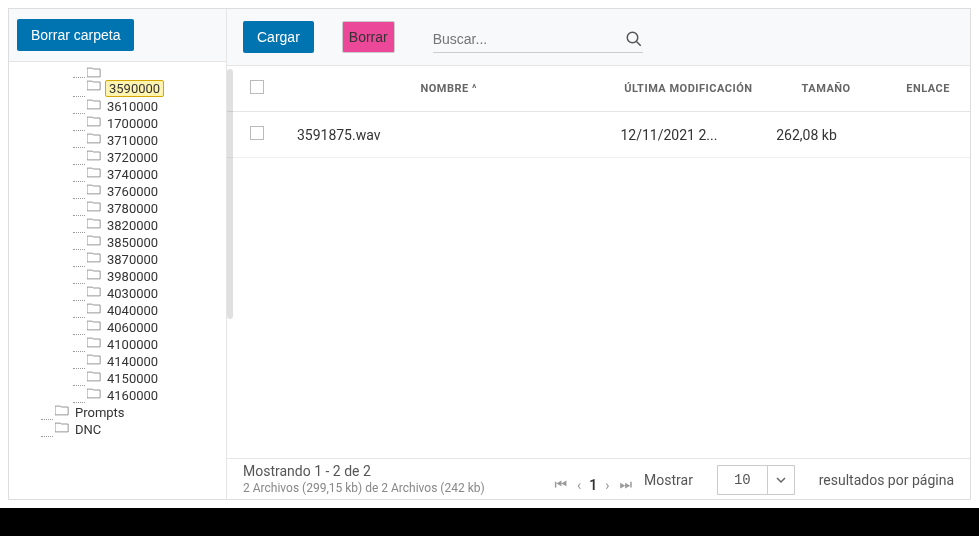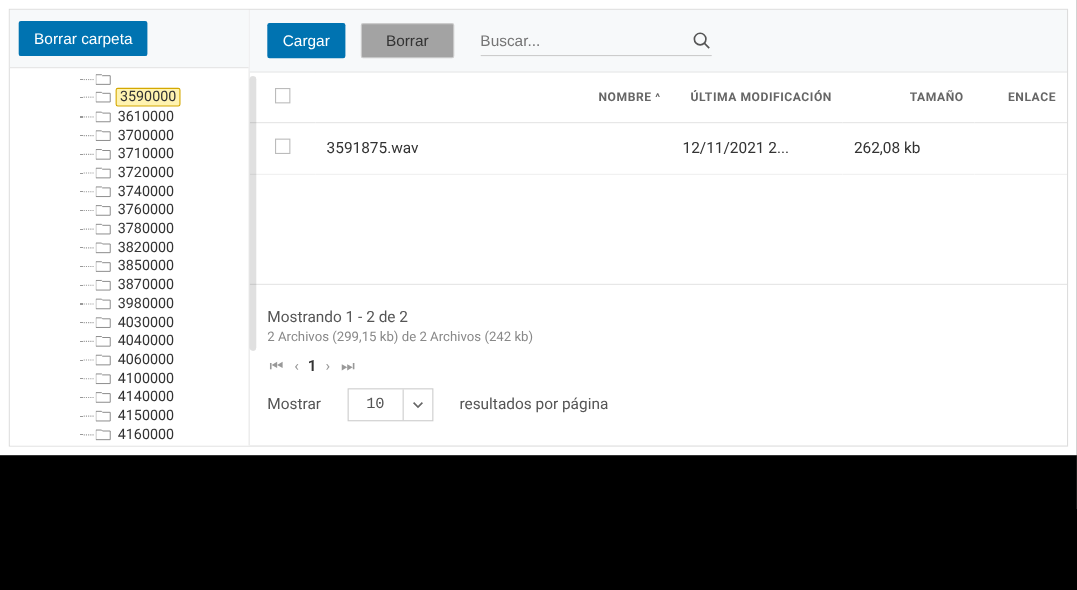--- a/index.html
+++ b/index.html
@@ -1,47 +1,47 @@
 <!DOCTYPE html>
 <html><head>
 <meta charset="utf-8">
 <style>
 * { box-sizing: border-box; margin: 0; padding: 0; }
 body { font-family: -apple-system, BlinkMacSystemFont, "Segoe UI", Roboto, sans-serif; background: #000; }
-.app { width: 979px; height: 414px; background: #fff; padding: 8px; display: flex; }
+.app { width: 979px; height: 508px; background: #fff; padding: 8px; display: flex; }
 .inner { display: flex; width: 100%; height: 100%; border: 1px solid #ddd; }
 .sidebar { width: 218px; background: #fff; display: flex; flex-direction: column; border-right: 1px solid #e5e5e5; }
 .sidebar-header { padding: 10px 8px; background: #f7f9fa; border-bottom: 1px solid #e5e5e5; }
 .btn-primary { background: #0073b1; color: #fff; border: none; padding: 8px 14px; font-size: 14px; cursor: pointer; border-radius: 2px; font-weight: 500; }
-.btn-secondary { background: #a3a3a3; color: #333; border: 1px solid #ccc; padding: 7px 22px; font-size: 14px; cursor: pointer; border-radius: 2px; }
+.btn-secondary { background: #ec4899; color: #333; border: 1px solid #ccc; padding: 7px 6px; font-size: 14px; cursor: pointer; border-radius: 2px; }
 .tree { flex: 1; overflow-y: auto; padding: 4px 0 4px 8px; font-size: 13px; color: #333; }
-.tree-item { display: flex; align-items: center; padding: 1px 4px; cursor: pointer; white-space: nowrap; position: relative; }
+.tree-item { display: flex; padding: 1px 4px; cursor: pointer; white-space: nowrap; position: relative; }
 .tree-item.indent { margin-left: 52px; }
 .tree-item.indent0 { margin-left: 20px; }
 .tree-dotted { width: 12px; border-bottom: 1px dotted #999; margin-right: 2px; }
 .folder-icon { width: 14px; height: 11px; margin-right: 4px; flex-shrink: 0; }
 .tree-item.selected .tree-label { background: #fff3b0; border: 1px solid #d4a800; padding: 0 3px; border-radius: 2px; }
 .tree-label { padding: 0 2px; }
 .content { flex: 1; display: flex; flex-direction: column; position: relative; }
 .scroll-indicator { position: absolute; top: 60px; left: 0; width: 6px; height: 250px; background: rgba(0,0,0,0.12); border-radius: 3px; }
-.toolbar { display: flex; align-items: center; gap: 14px; padding: 12px 16px; background: #f7f9fa; border-bottom: 1px solid #e5e5e5; }
+.toolbar { display: flex; align-items: flex-end; gap: 28px; padding: 12px 16px; background: #f7f9fa; border-bottom: 1px solid #e5e5e5; }
 .search-wrap { display: flex; align-items: center; margin-left: 10px; border-bottom: 1px solid #ccc; padding: 4px 0; width: 210px; }
 .search-input { border: none; outline: none; font-size: 14px; flex: 1; background: transparent; color: #666; }
 .search-icon { width: 18px; height: 18px; stroke: #555; fill: none; stroke-width: 2; cursor: pointer; }
 .table-wrap { flex: 1; overflow: auto; }
 table { width: 100%; border-collapse: collapse; }
-thead th { text-align: right; font-size: 11px; font-weight: 700; color: #666; letter-spacing: 0.5px; padding: 14px 10px; border-bottom: 1px solid #e5e5e5; background: #fff; }
+thead th { text-align: center; font-size: 11px; font-weight: 700; color: #666; letter-spacing: 0.5px; padding: 14px 10px; border-bottom: 1px solid #e5e5e5; background: #fff; }
 thead th:first-child { width: 50px; text-align: center; }
 tbody td { padding: 14px 10px; font-size: 14px; color: #333; border-bottom: 1px solid #f0f0f0; white-space: nowrap; overflow: hidden; text-overflow: ellipsis; }
 tbody tr.alt { background: #f9fafb; }
 tbody td:first-child { text-align: center; }
 .chk { width: 14px; height: 14px; border: 1px solid #bbb; display: inline-block; cursor: pointer; background: #fff; }
 .sort-arrow { font-size: 10px; }
 .link-icon-img { width: 14px; height: 10px; display: inline-block; }
-.footer { display: flex; align-items: flex-start; padding: 22px 16px; border-top: 1px solid #e5e5e5; font-size: 14px; color: #555; gap: 10px; flex-direction: column; }
+.footer { display: flex; align-items: flex-end; padding: 4px 16px; border-top: 1px solid #e5e5e5; font-size: 14px; color: #555; gap: 10px; }
 .footer-left { flex: 1; }
 .footer-sub { font-size: 12px; color: #888; margin-top: 2px; }
 .pager { display: flex; align-items: center; gap: 6px; color: #999; }
 .pager-btn { cursor: pointer; padding: 2px; font-size: 14px; }
 .pager-current { color: #333; font-weight: 600; }
 .page-size { display: flex; align-items: center; gap: 24px; }
 .page-size-select { display: flex; border: 1px solid #ccc; font-family: Liberation Mono, monospace; }
 .page-size-val { padding: 6px 16px; border-right: 1px solid #ccc; font-size: 14px; }
 .page-size-btn { padding: 6px 8px; cursor: pointer; display: flex; align-items: center; }
 .chev-down { width: 10px; height: 10px; }
@@ -79,21 +79,21 @@
             <svg class="folder-icon" viewBox="0 0 16 12">
               <path d="M0 1 L6 1 L7 2 L15 2 L15 11 L0 11 Z" fill="#fff" stroke="#888" stroke-width="1"></path>
             </svg>
             <span class="tree-label">3610000</span>
           </div>
           <div class="tree-item indent">
             <span class="tree-dotted"></span>
             <svg class="folder-icon" viewBox="0 0 16 12">
               <path d="M0 1 L6 1 L7 2 L15 2 L15 11 L0 11 Z" fill="#fff" stroke="#888" stroke-width="1"></path>
             </svg>
-            <span class="tree-label">3700000</span>
+            <span class="tree-label">1700000</span>
           </div>
           <div class="tree-item indent">
             <span class="tree-dotted"></span>
             <svg class="folder-icon" viewBox="0 0 16 12">
               <path d="M0 1 L6 1 L7 2 L15 2 L15 11 L0 11 Z" fill="#fff" stroke="#888" stroke-width="1"></path>
             </svg>
             <span class="tree-label">3710000</span>
           </div>
           <div class="tree-item indent">
             <span class="tree-dotted"></span>

